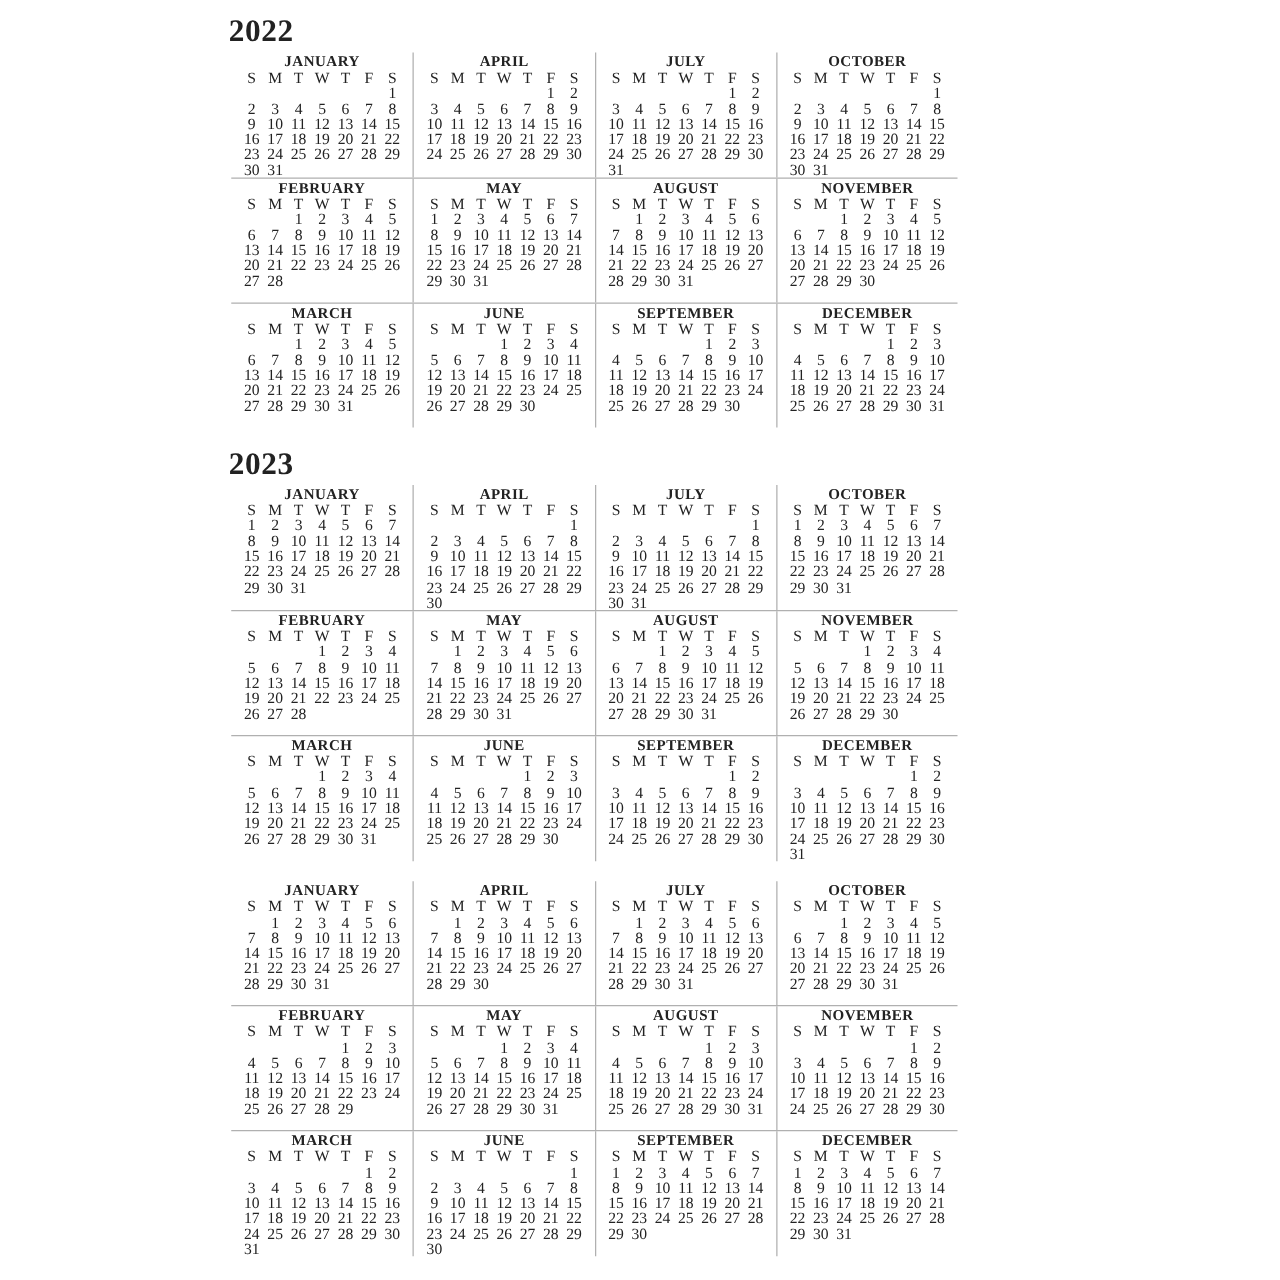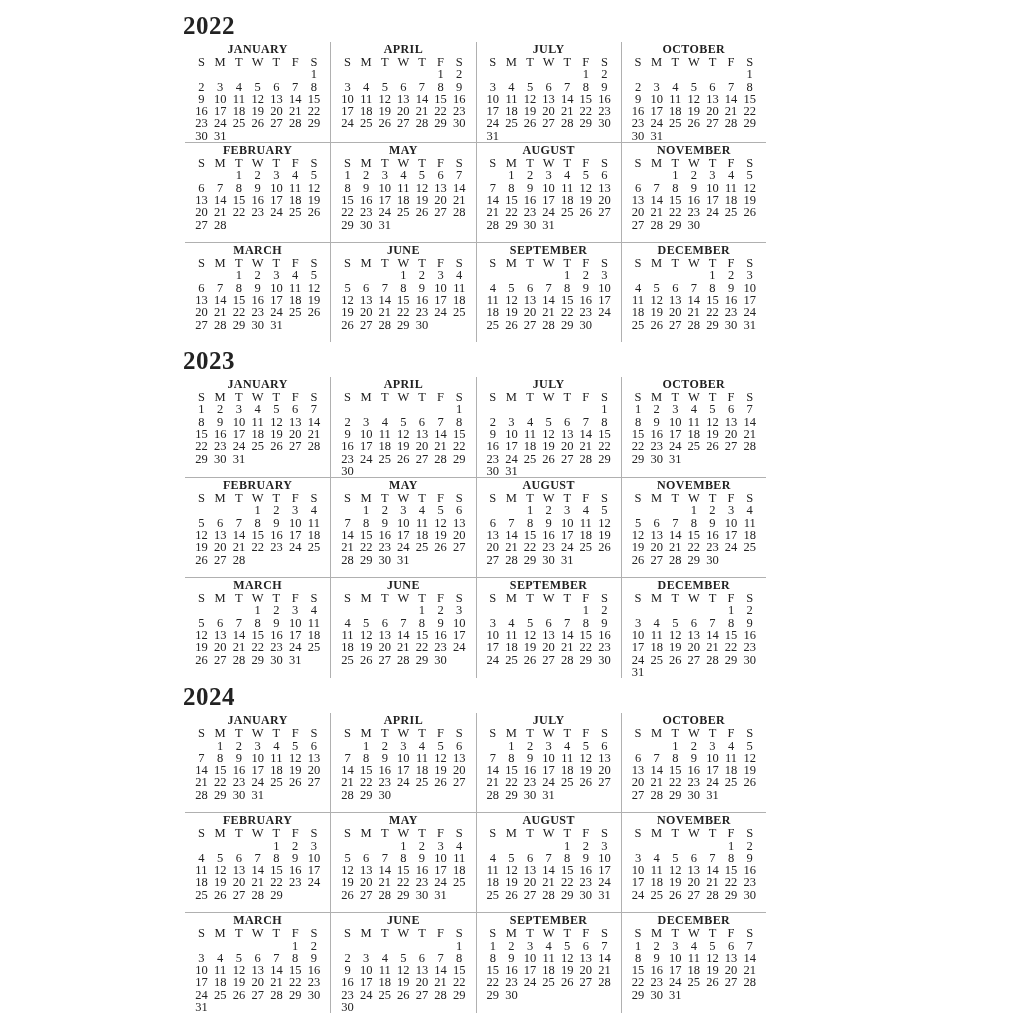--- a/index.html
+++ b/index.html
@@ -15,21 +15,21 @@
     color: #222222;
     overflow: hidden;
   }
   .calendar {
     position: absolute;
     left: 185px;
     top: 12px;
     width: 581px;
   }
   .year-block + .year-block {
-    margin-top: 5px;
+    margin-top: 16px;
   }
   .year-heading {
     font-size: 25px;
     font-weight: bold;
     line-height: 27px;
     letter-spacing: 0.5px;
     margin: 0 0 3px -2px;
   }
   .month-row {
     display: flex;
@@ -1180,21 +1180,20 @@
             <span>27</span>
             <span>28</span>
             <span>29</span>
             <span>30</span>
             <span>31</span>
           </div>
         </div>
       </div>
     </div>
     <div class="year-block">
-      <div class="year-heading">2024</div>
       <div class="month-row has-divider">
         <div class="month">
           <div class="month-title">JANUARY</div>
           <div class="day-grid">
             <span>S</span>
             <span>M</span>
             <span>T</span>
             <span>W</span>
             <span>T</span>
             <span>F</span>

